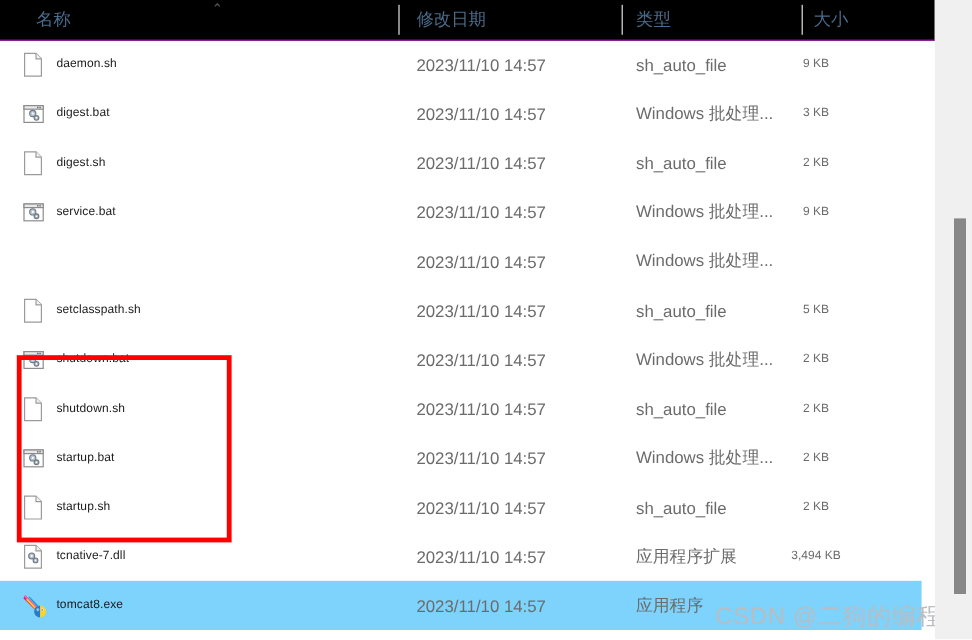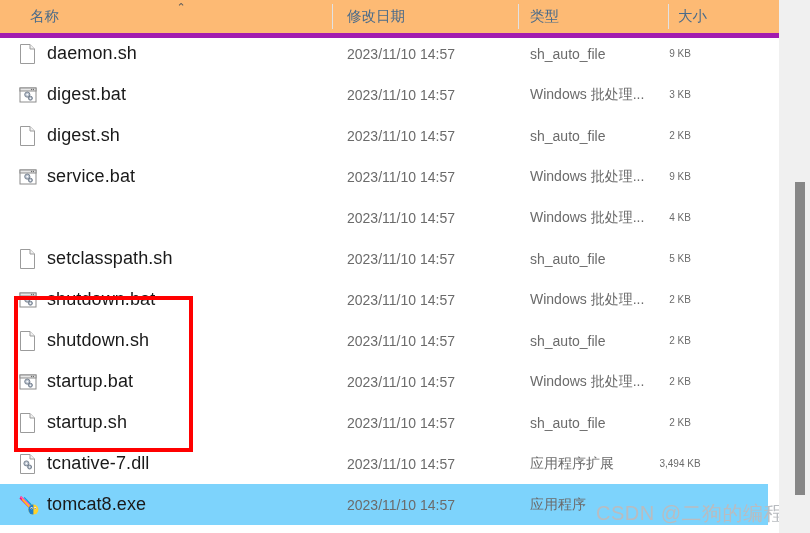--- a/index.html
+++ b/index.html
@@ -23,22 +23,22 @@
     width: 810px; height: 533px;
     background: #ffffff;
   }
 
   
   #header-row {
     position: absolute;
     left: 0; top: 0;
     width: 779px;
     height: 33px;
-    background: #fdba74;
-    border-bottom: 5px solid #a21caf;
+    background: #000000;
+    border-bottom: 1px solid #a21caf;
   }
   .hdr-cell {
     position: absolute;
     top: 0;
     height: 33px;
     display: flex;
     align-items: center;
     color: #4a6b8a;
     font-size: 14.5px;
     box-sizing: border-box;
@@ -88,21 +88,21 @@
     background: #7dd3fc;
   }
   .cell-name {
     position: absolute;
     left: 18px;
     display: flex;
     align-items: center;
     gap: 9px;
   }
   .file-name-text {
-    font-size: 18px;
+    font-size: 10px;
     color: #1a1a1a;
     white-space: nowrap;
     letter-spacing: 0.1px;
   }
   .cell-date {
     position: absolute;
     left: 347px;
     font-size: 14px;
     color: #6b6b6b;
     white-space: nowrap;
@@ -277,21 +277,20 @@
           </span>
           <span class="file-name-text">service.bat</span>
         </div>
         <div class="cell-date">2023/11/10 14:57</div>
         <div class="cell-type">Windows 批处理...</div>
         <div class="cell-size">9 KB</div>
       </div>
       <div class="file-row" style="top: 164px;">
         <div class="cell-date">2023/11/10 14:57</div>
         <div class="cell-type">Windows 批处理...</div>
-        <div class="cell-size">4 KB</div>
       </div>
       <div class="file-row" style="top: 205px;">
         <div class="cell-name">
           <span class="icon">
             <svg width="20" height="22" viewBox="0 0 20 22">
               <path d="M2.5 1.5 H12 L16.5 6 V20.5 H2.5 Z" fill="#ffffff" stroke="#9b9b9b" stroke-width="1"></path>
               <path d="M12 1.5 V6 H16.5" fill="#f2f2f2" stroke="#9b9b9b" stroke-width="1"></path>
             </svg>
           </span>
           <span class="file-name-text">setclasspath.sh</span>

